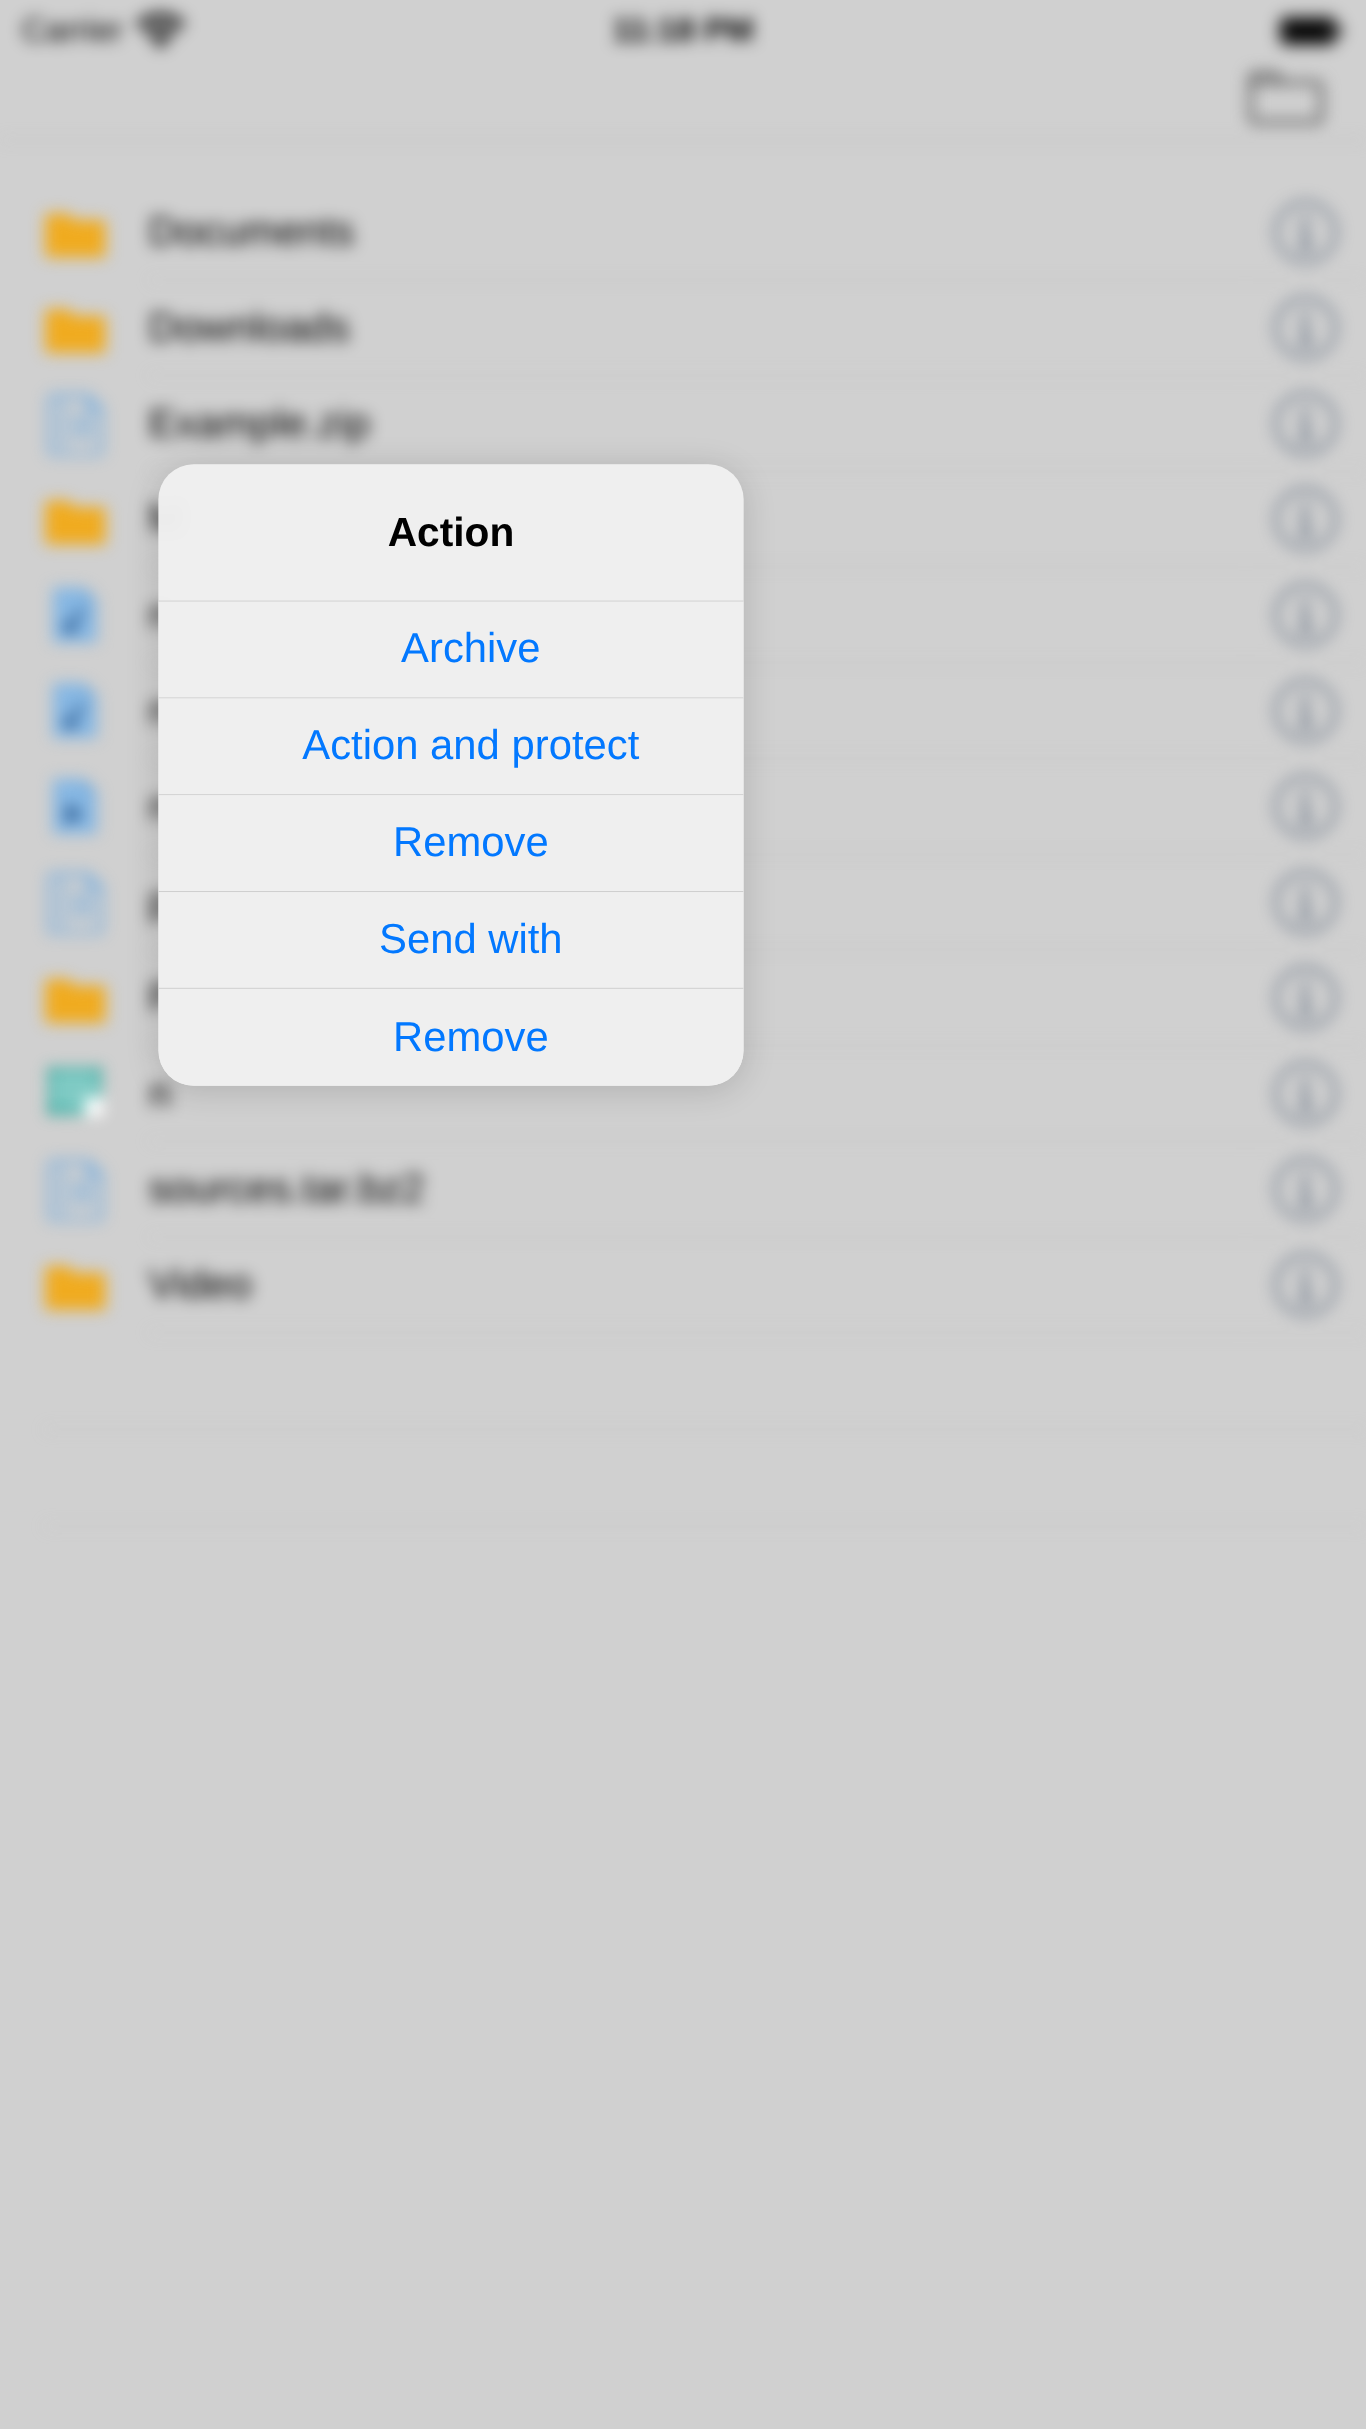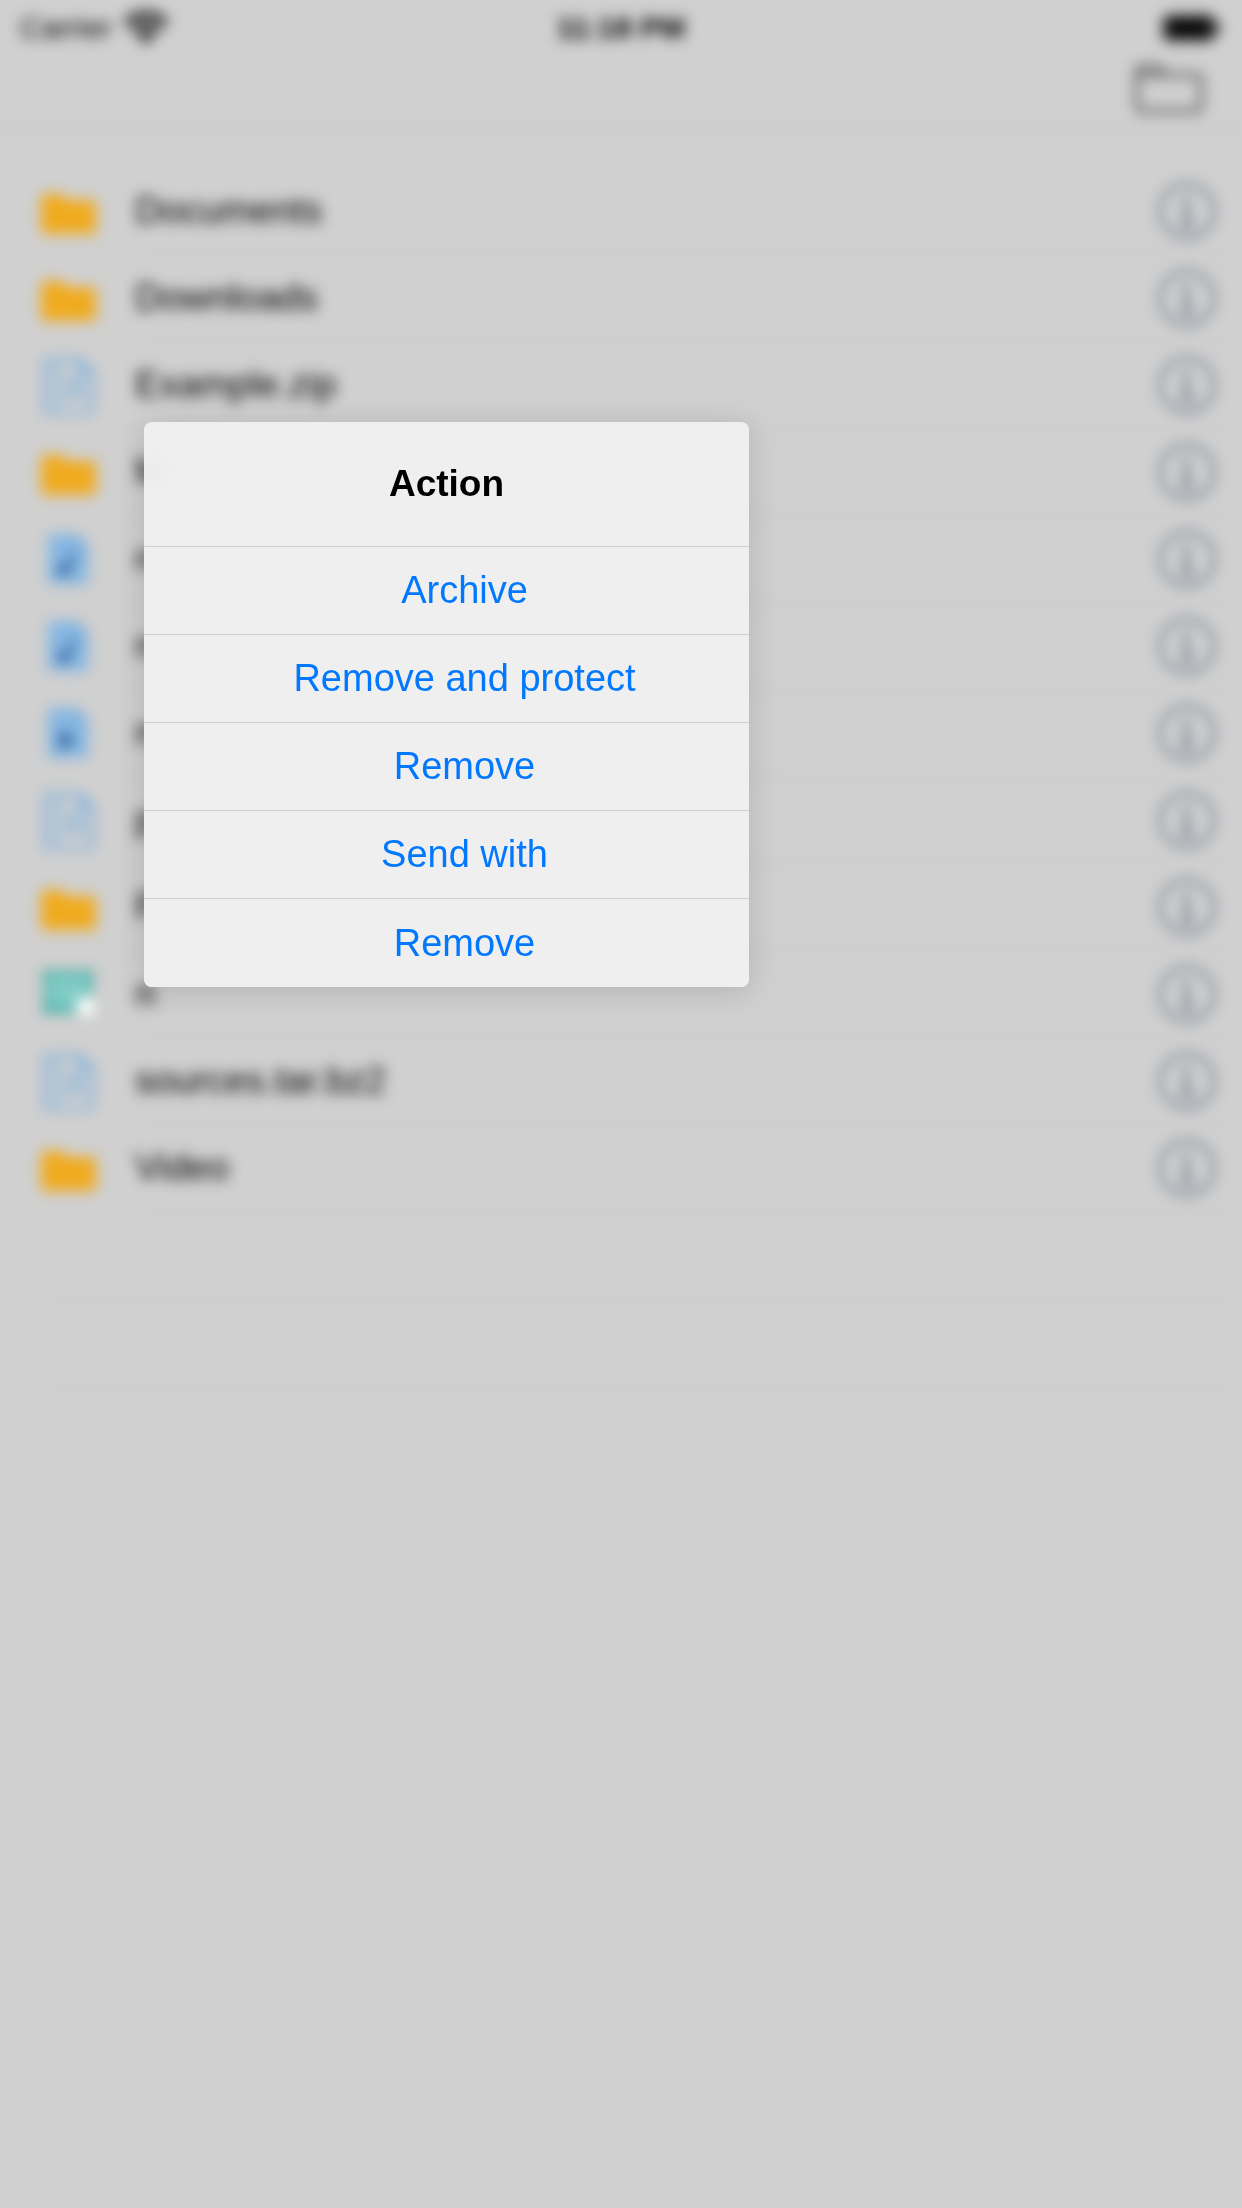--- a/index.html
+++ b/index.html
@@ -71,23 +71,23 @@
   }
 
   
   .blurred { filter: blur(7px); }
 
   
   .action-sheet {
     position: absolute;
     top: 422px;
     left: 144px;
-    width: 605px;
+    width: 532px;
     background: rgba(240,240,240,0.97);
-    border-radius: 8px;
+    border-radius: 32px;
     overflow: hidden;
     box-shadow: 0 4px 30px rgba(0,0,0,0.15);
   }
   .sheet-title {
     height: 125px;
     display: flex;
     align-items: center;
     justify-content: center;
     font-size: 37px;
     font-weight: 600;
@@ -369,17 +369,17 @@
       </div>
       <div class="sep-row"></div>
       <div class="sep-row"></div>
     </div>
 
 </div>
 
 <div class="action-sheet">
   <div class="sheet-title">Action</div>
   <div class="sheet-item">Archive</div>
-  <div class="sheet-item">Remove and protect</div>
+  <div class="sheet-item">Action and protect</div>
   <div class="sheet-item">Remove</div>
   <div class="sheet-item">Send with</div>
   <div class="sheet-item">Remove</div>
 </div>
 
 </body></html>

